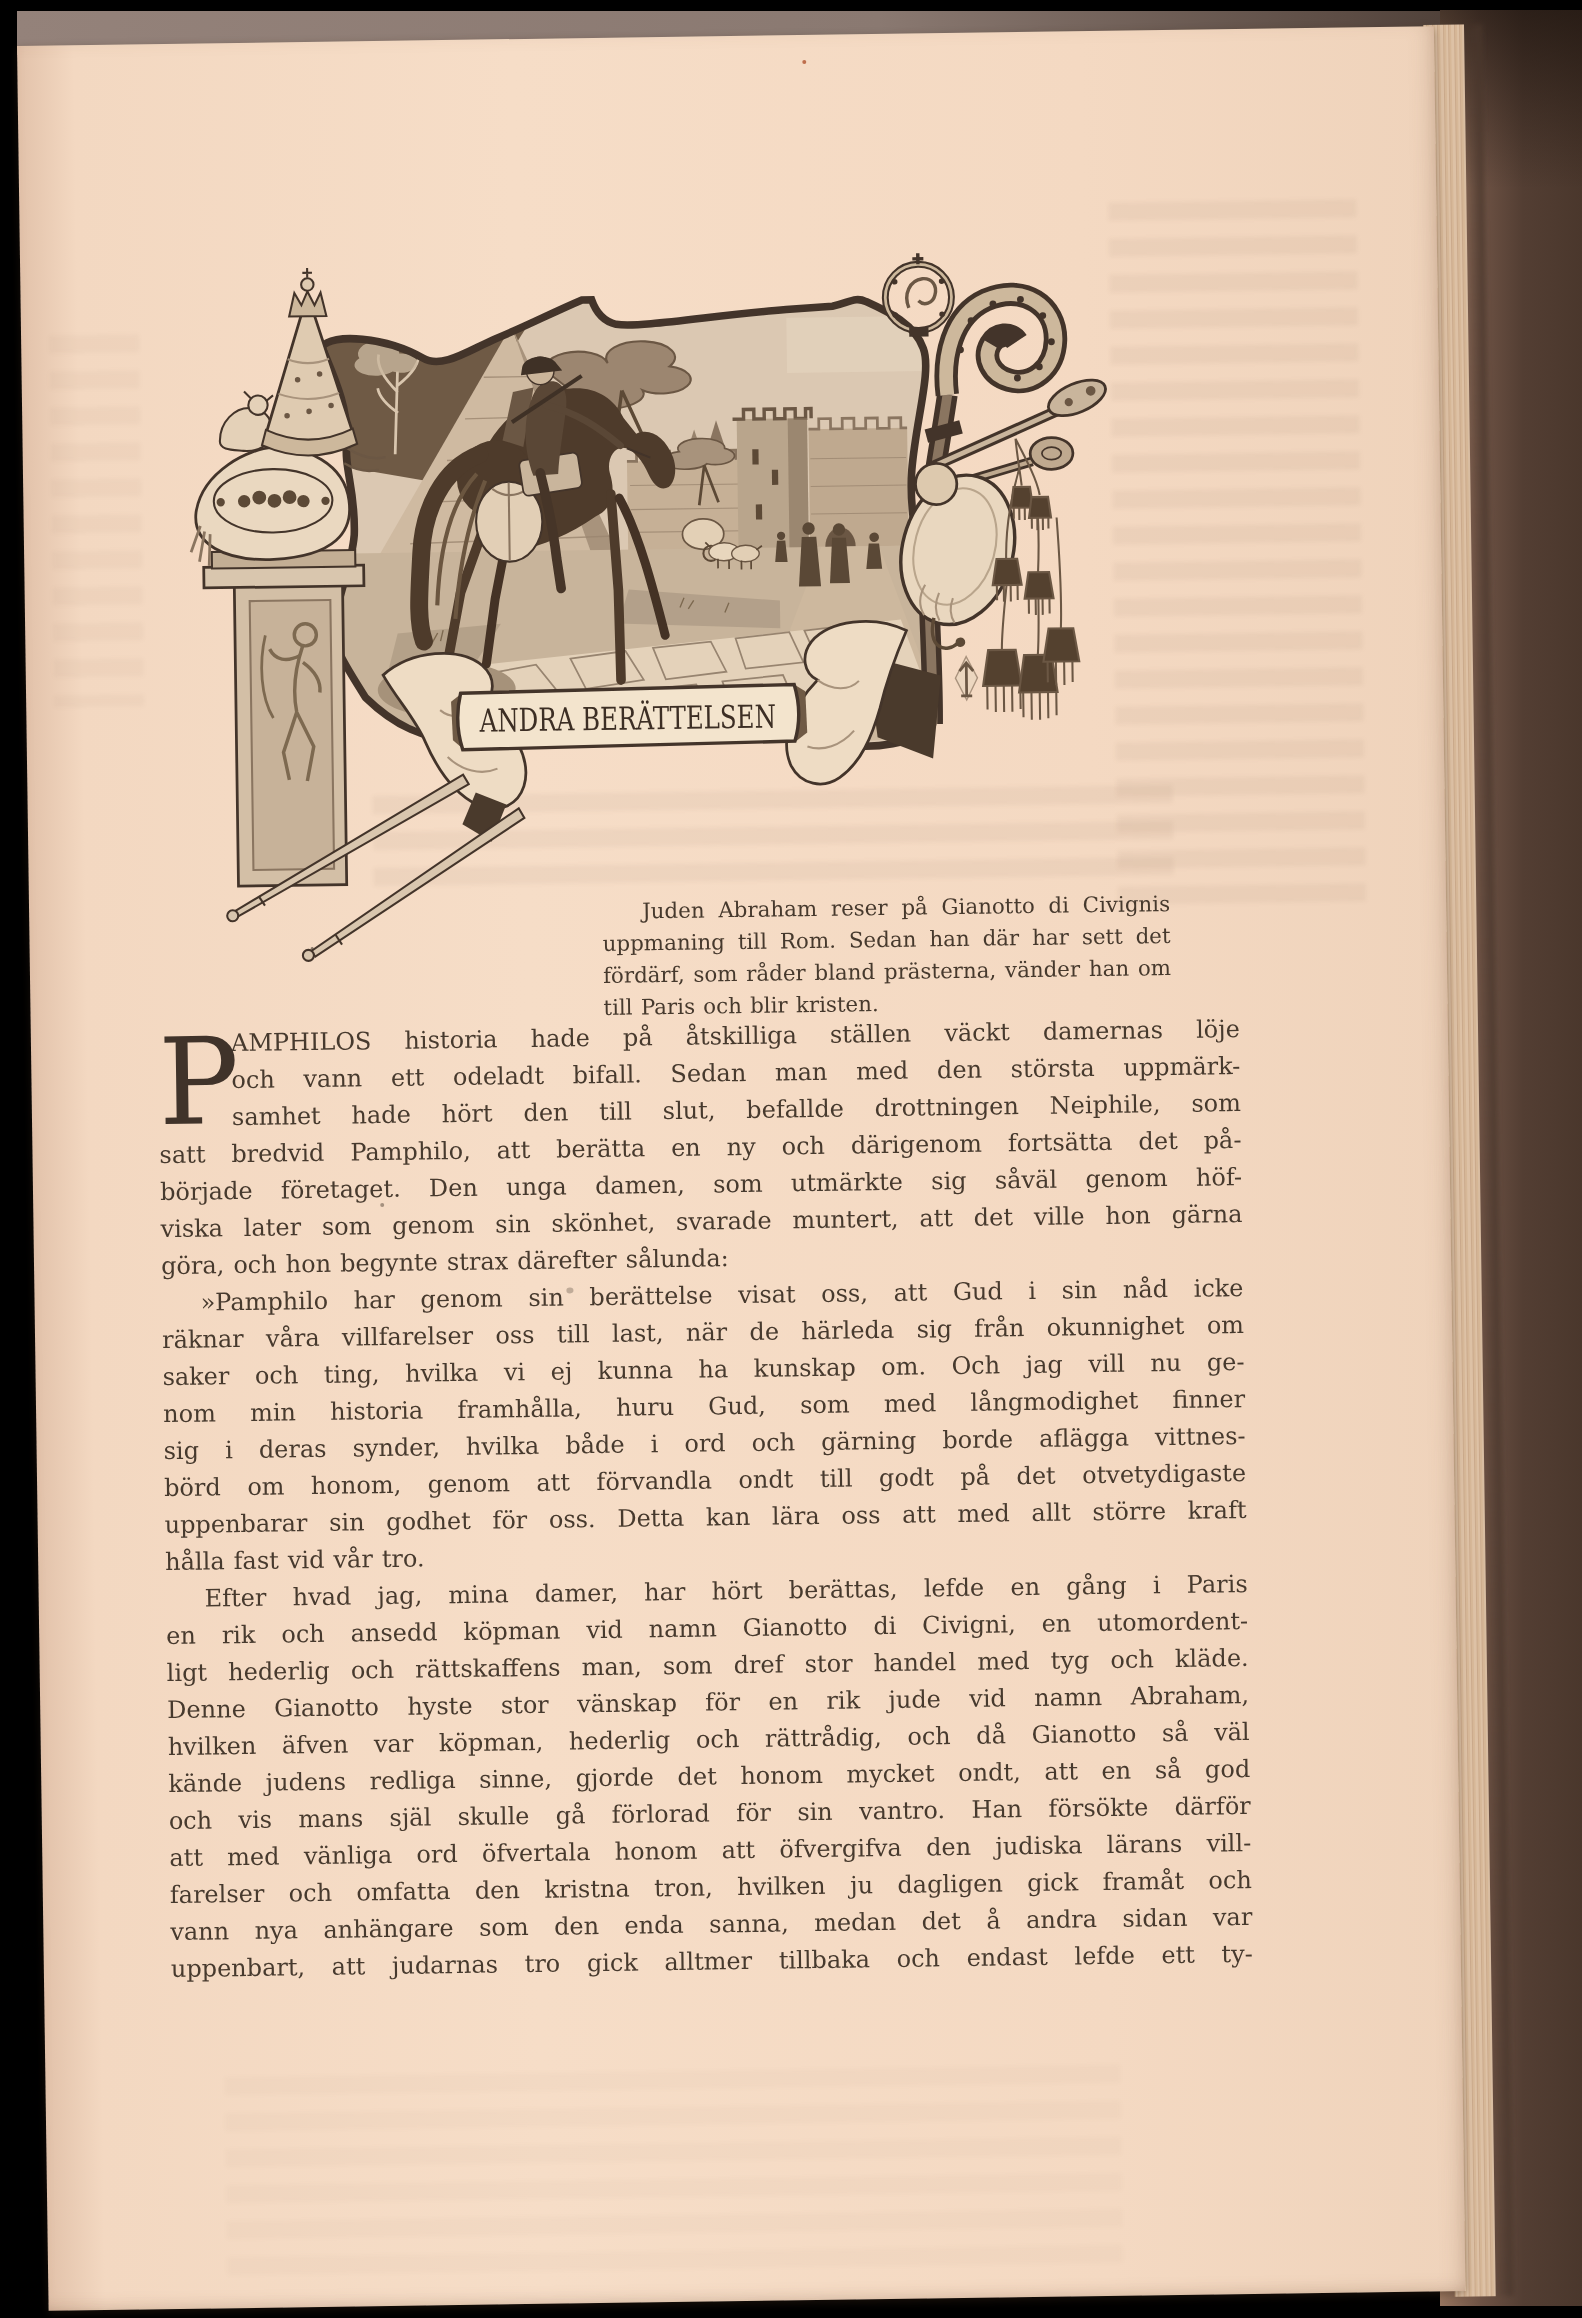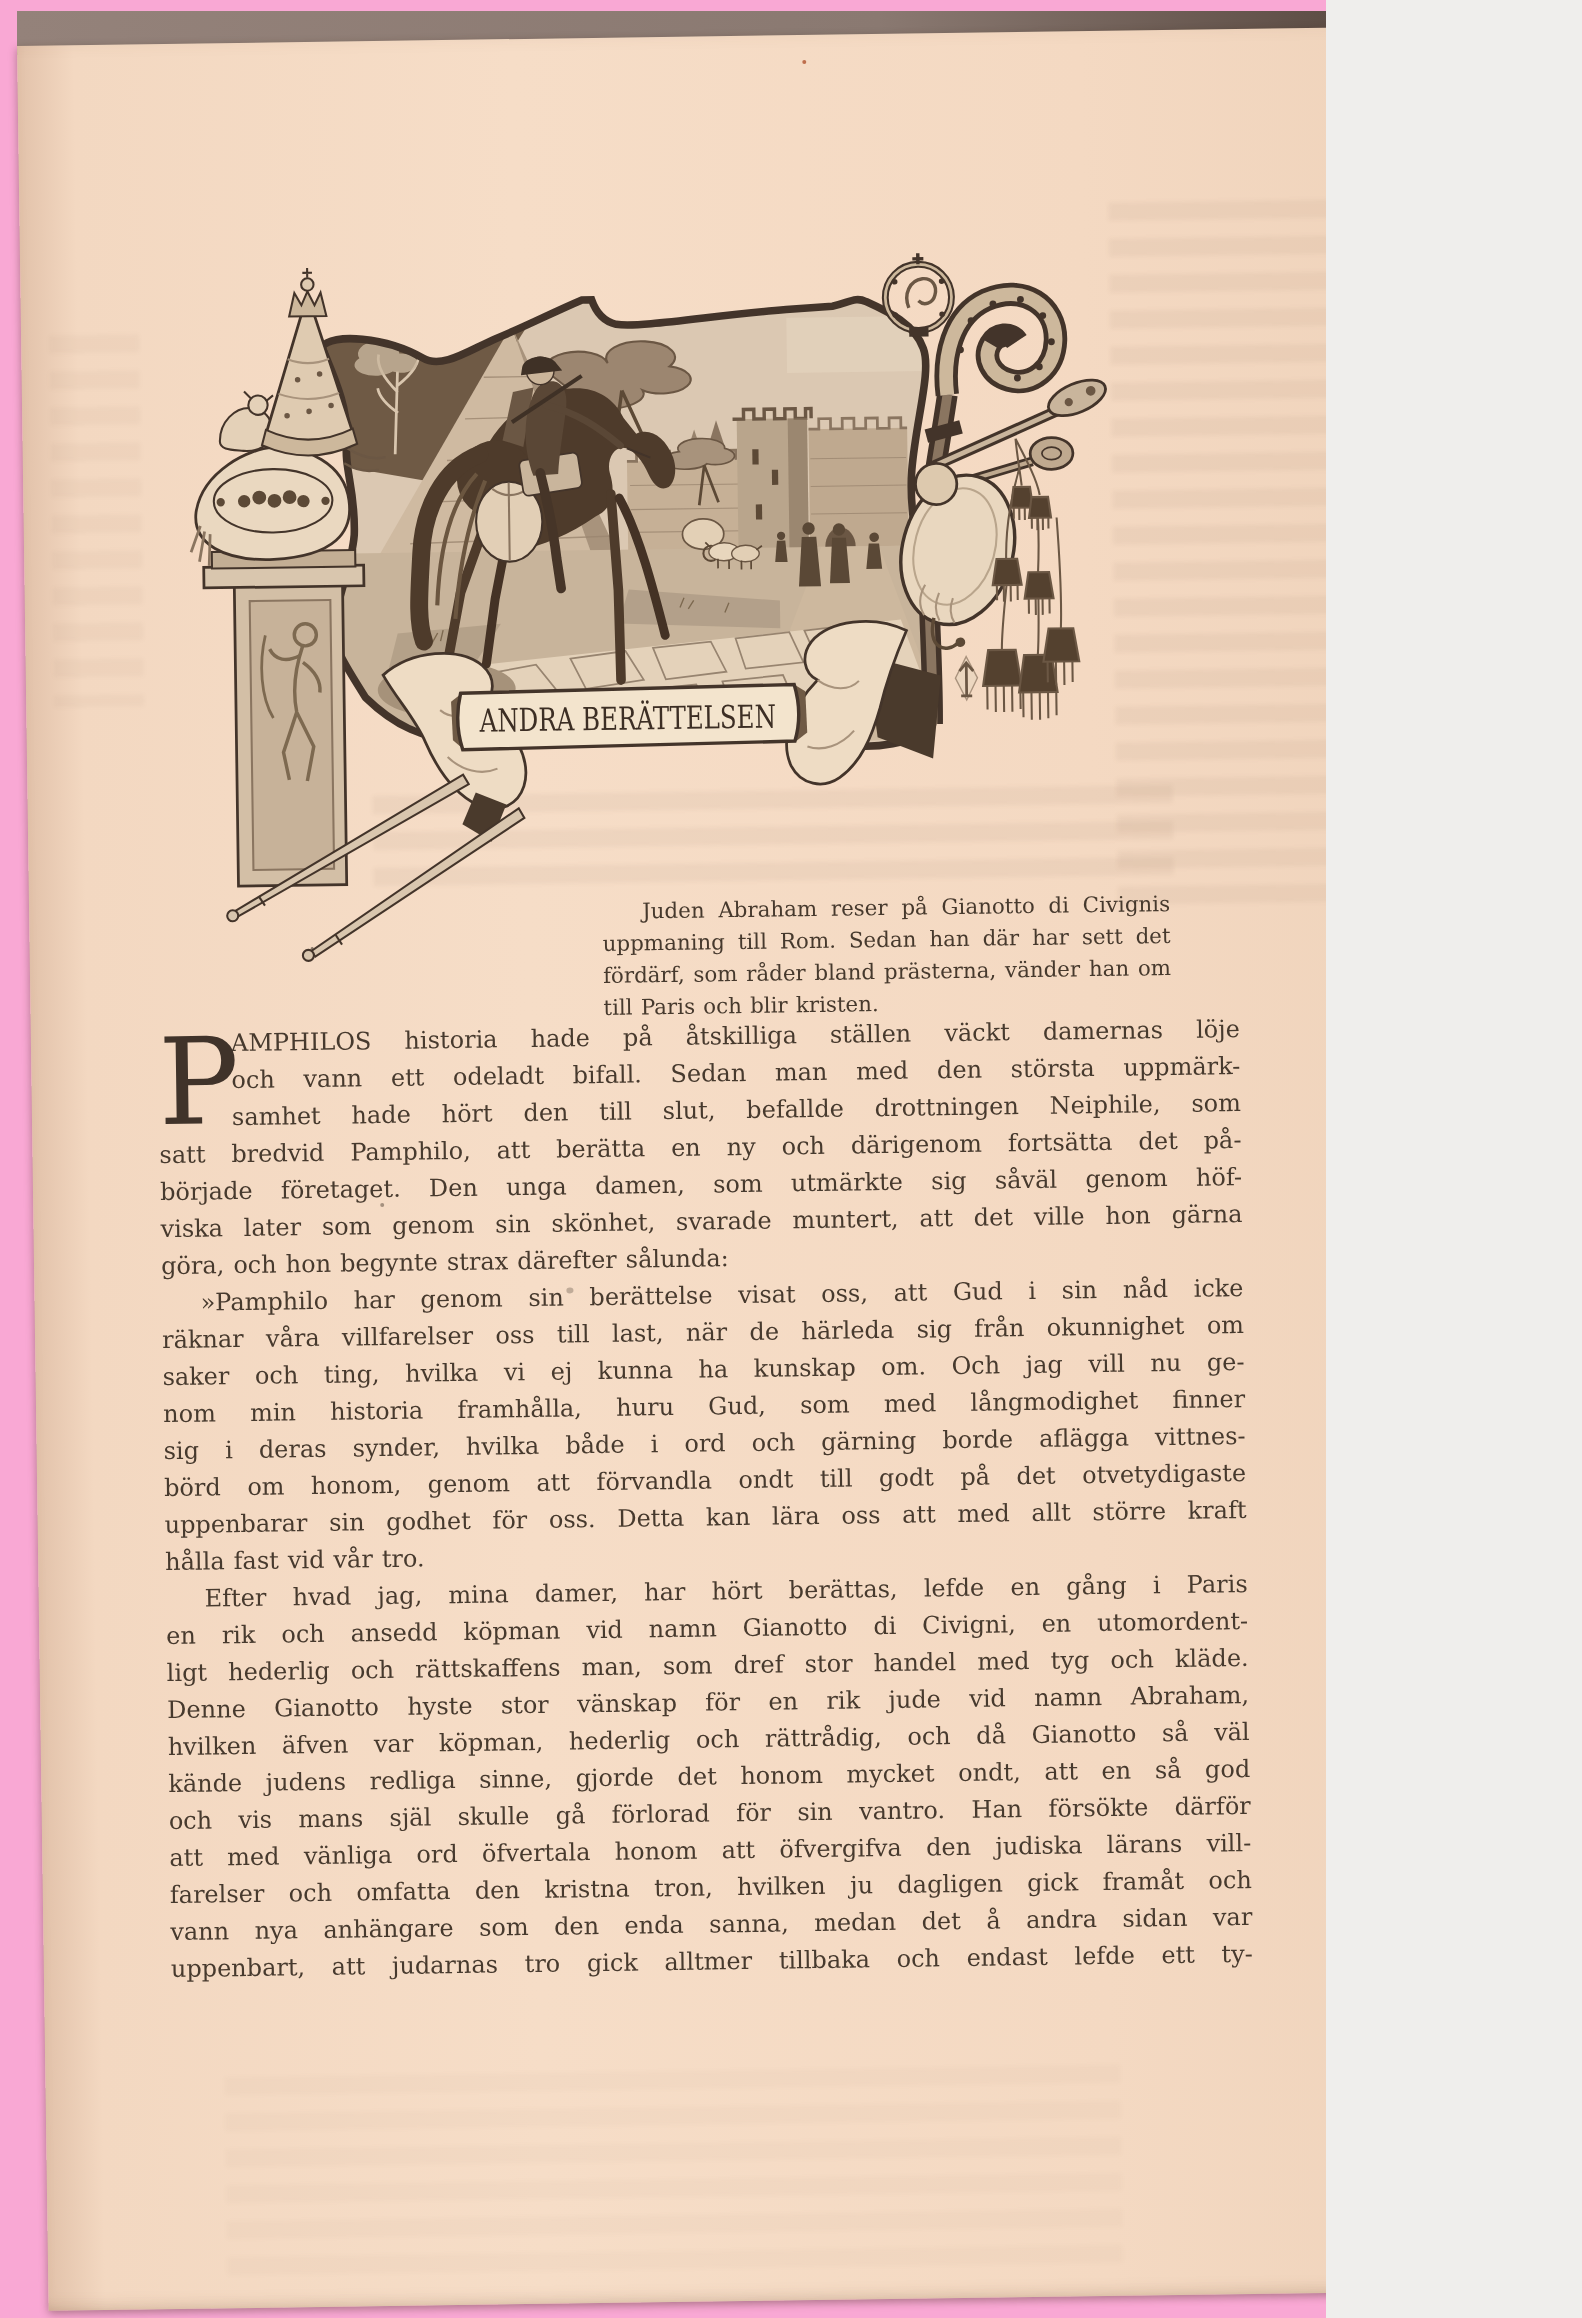--- a/index.html
+++ b/index.html
@@ -1,16 +1,16 @@
 <!DOCTYPE html>
 <html style="font-size:11px"><head>
 <meta charset="utf-8">
 <style>
   html,body{margin:0;padding:0;background:#efeeec;}
-  .scene{position:relative;width:1326px;height:2319px;background:#f9a8d4;overflow:hidden;
+  .scene{position:relative;width:1582px;height:2319px;background:#000000;overflow:hidden;
          font-family:"DejaVu Serif", serif;}
   
   .band-top{position:absolute;left:16.5px;top:11px;width:1566px;height:44px;
     background:linear-gradient(90deg,#94827a 0,#8a7971 55%,#5c4c44 85%,#3f322b 100%);}
   .book-side{position:absolute;left:1440px;top:9.7px;width:143px;height:2296px;
     background:linear-gradient(90deg,#97755f 0,#6d5244 41px,#533e33 83px,#4a372c 100%);}
   .book-side:before{content:"";position:absolute;inset:0;
     background:linear-gradient(180deg,rgba(18,11,7,.6) 0,rgba(18,11,7,0) 179px);}
   .fore-edge{position:absolute;left:1423px;top:25px;width:40px;height:2272px;
     transform:rotate(-0.8deg);transform-origin:0 0;

